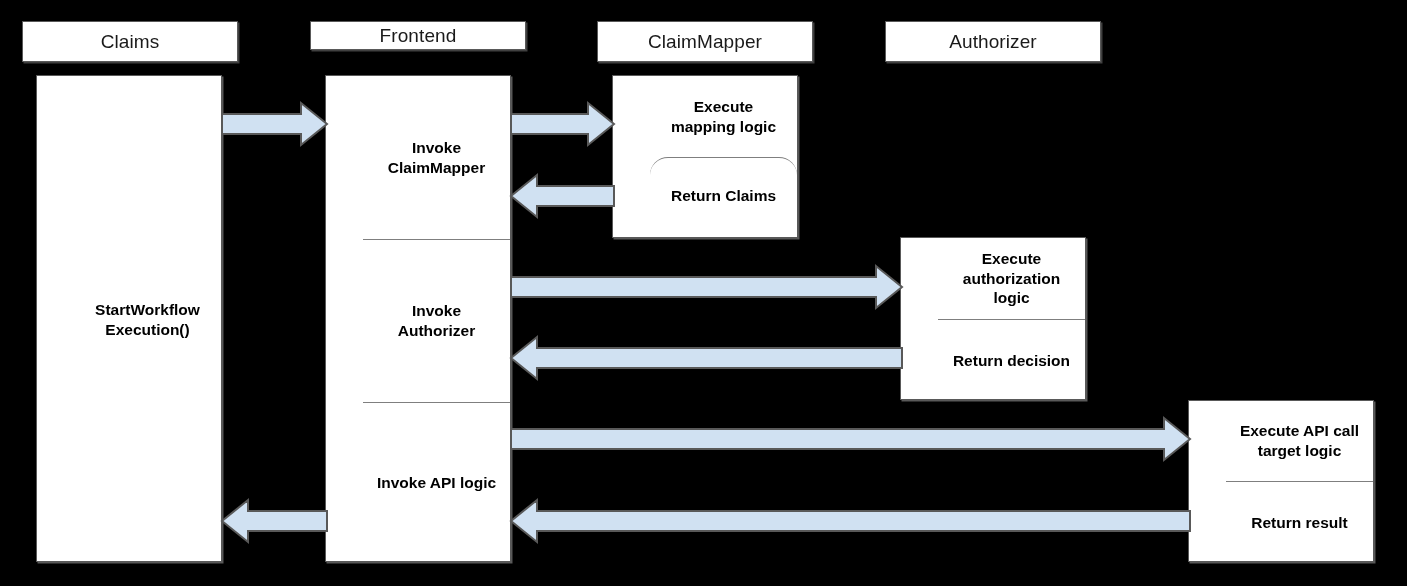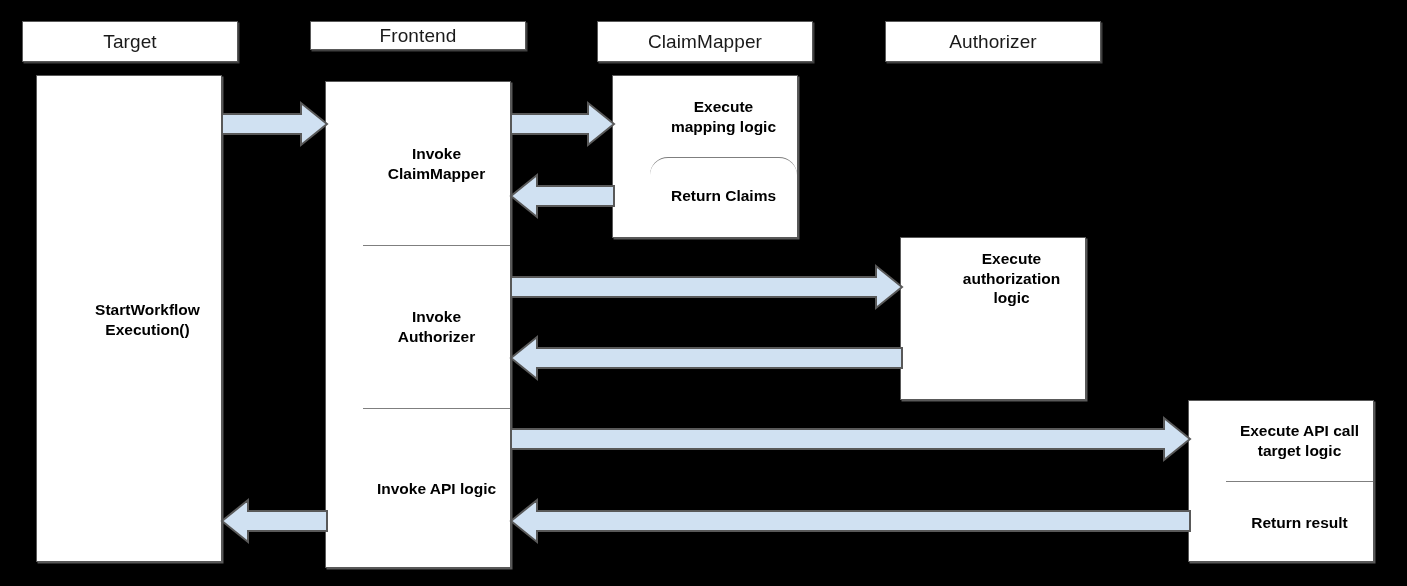--- a/index.html
+++ b/index.html
@@ -69,31 +69,31 @@
     width: 100%;
     height: 100%;
     overflow: visible;
   }
 </style>
 </head>
 <body>
 
 <div id="canvas">
     <div class="header-box" style="left: 22px; top: 21px; width: 216px; height: 41px;">
-      <span class="header-label">Target</span>
+      <span class="header-label">Claims</span>
     </div>
     <div class="lifeline" style="left: 36px; top: 75px; width: 186px; height: 487px; padding-left: 11px;">
       <div class="segment" style="top: 0px; height: 487px;">
         <span class="segment-label">StartWorkflow<br>Execution()</span>
       </div>
     </div>
     <div class="header-box" style="left: 310px; top: 21px; width: 216px; height: 29px;">
       <span class="header-label">Frontend</span>
     </div>
-    <div class="lifeline" style="left: 325px; top: 81px; width: 186px; height: 487px;">
+    <div class="lifeline" style="left: 325px; top: 75px; width: 186px; height: 487px;">
       <div class="segment" style="top: 0px; height: 163px;">
         <span class="segment-label">Invoke<br>ClaimMapper</span>
       </div>
       <div class="segment divider-top" style="top: 163px; height: 163px;">
         <span class="segment-label">Invoke<br>Authorizer</span>
       </div>
       <div class="segment divider-top" style="top: 326px; height: 161px;">
         <span class="segment-label">Invoke API logic</span>
       </div>
     </div>
@@ -107,20 +107,23 @@
       <div class="segment divider-top" style="top: 81px; height: 76px; border-radius: 18px;">
         <span class="segment-label">Return Claims</span>
       </div>
     </div>
     <div class="header-box" style="left: 885px; top: 21px; width: 216px; height: 41px;">
       <span class="header-label">Authorizer</span>
     </div>
     <div class="lifeline" style="left: 900px; top: 237px; width: 186px; height: 163px;">
       <div class="segment" style="top: 0px; height: 81px;">
         <span class="segment-label">Execute<br>authorization<br>logic</span>
+      </div>
+      <div class="segment divider-top" style="top: 81px; height: 82px;">
+        <span class="segment-label">Return decision</span>
       </div>
     </div>
     <div class="lifeline" style="left: 1188px; top: 400px; width: 186px; height: 162px;">
       <div class="segment" style="top: 0px; height: 80px;">
         <span class="segment-label">Execute API call<br>target logic</span>
       </div>
       <div class="segment divider-top" style="top: 80px; height: 82px;">
         <span class="segment-label">Return result</span>
       </div>
     </div>

